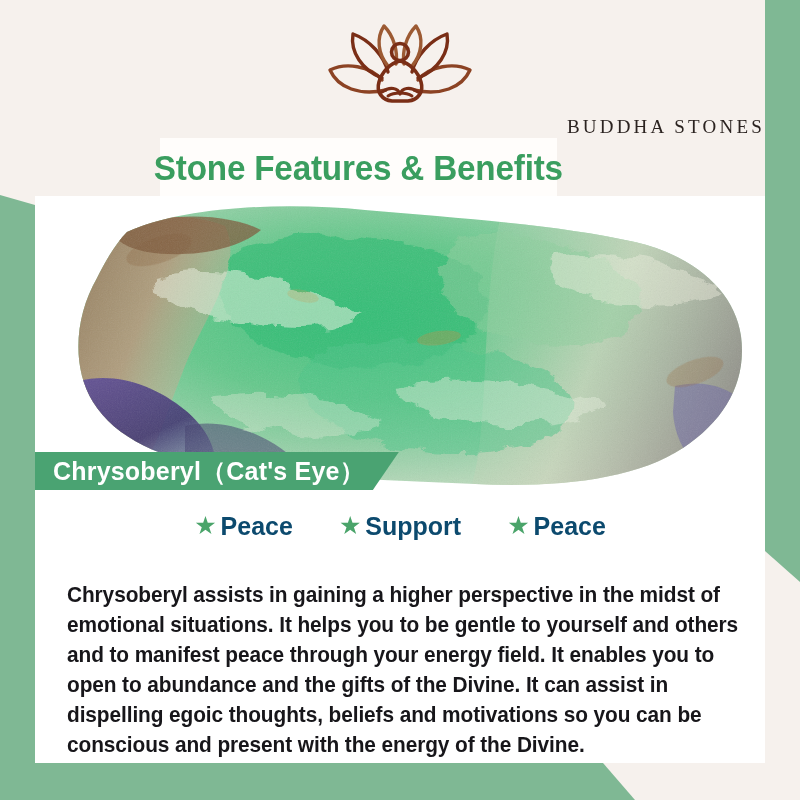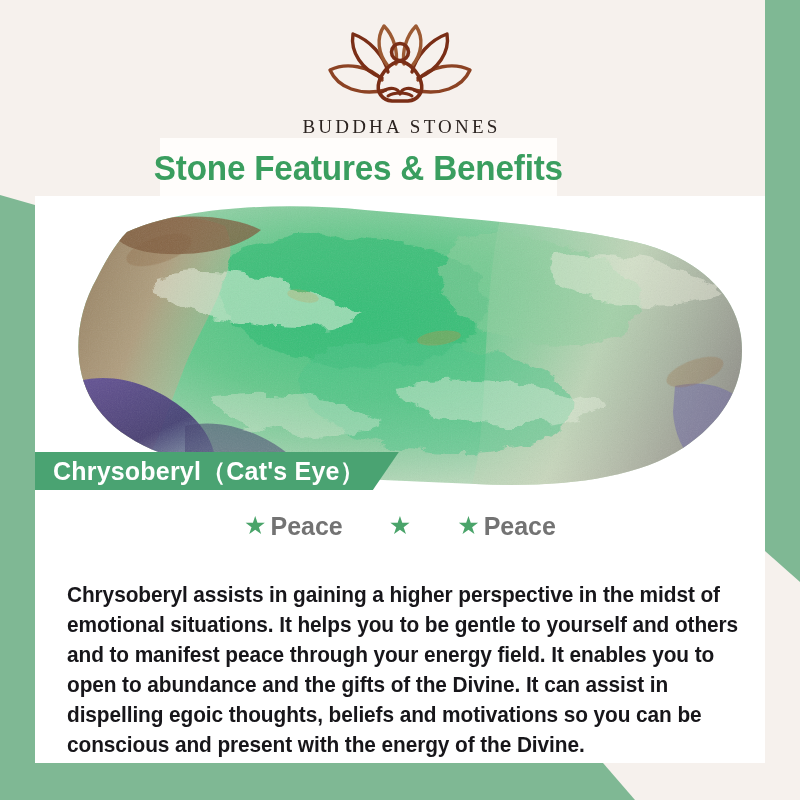--- a/index.html
+++ b/index.html
@@ -79,21 +79,21 @@
     display: block;
     margin: 0 auto;
   }
   .logo-word {
     display: block;
     margin-top: 6px;
     font-family: "Liberation Serif", serif;
     font-size: 19px;
     letter-spacing: 3.2px;
     color: #2b2320;
-    text-align: center;
+    text-align: right;
     text-indent: 3px;
   }
 
   
   .title-plaque {
     position: absolute;
     left: 160px; top: 138px;
     width: 397px; height: 60px;
     background: #fffdfb;
     display: flex;
@@ -158,21 +158,21 @@
   .benefit .star {
     font-size: 25px;
     line-height: 1;
     color: #4aa46a;
     margin-top: -2px;
   }
   .benefit .blabel {
     font-family: "Liberation Sans Narrow", "Liberation Sans", sans-serif;
     font-size: 25px;
     font-weight: bold;
-    color: #737373;
+    color: #0c4a6e;
     white-space: nowrap;
   }
 
   
   .body-copy {
     position: absolute;
     left: 67px; top: 558px;
     width: 694px;
     font-family: "Liberation Sans Narrow", "Liberation Sans", sans-serif;
     font-size: 21.5px;
@@ -328,20 +328,21 @@
     <span class="name-text">Chrysoberyl（Cat's Eye）</span>
   </div>
 
   <div class="benefits">
     <div class="benefit">
       <span class="star">★</span>
       <span class="blabel">Peace</span>
     </div>
     <div class="benefit">
       <span class="star">★</span>
+      <span class="blabel">Support</span>
     </div>
     <div class="benefit">
       <span class="star">★</span>
       <span class="blabel">Peace</span>
     </div>
   </div>
 
   <p class="body-copy">Chrysoberyl assists in gaining a higher perspective in the midst of emotional situations. It helps you to be gentle to yourself and others and to manifest peace through your energy field. It enables you to open to abundance and the gifts of the Divine. It can assist in dispelling egoic thoughts, beliefs and motivations so you can be conscious and present with the energy of the Divine.</p>
 
 </div>

